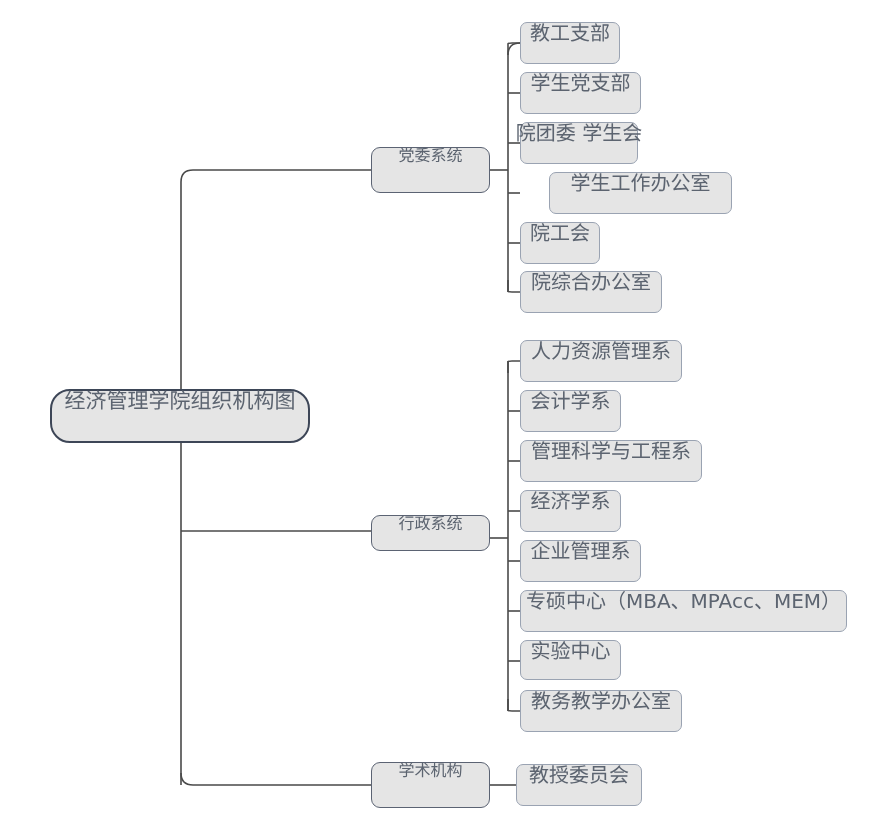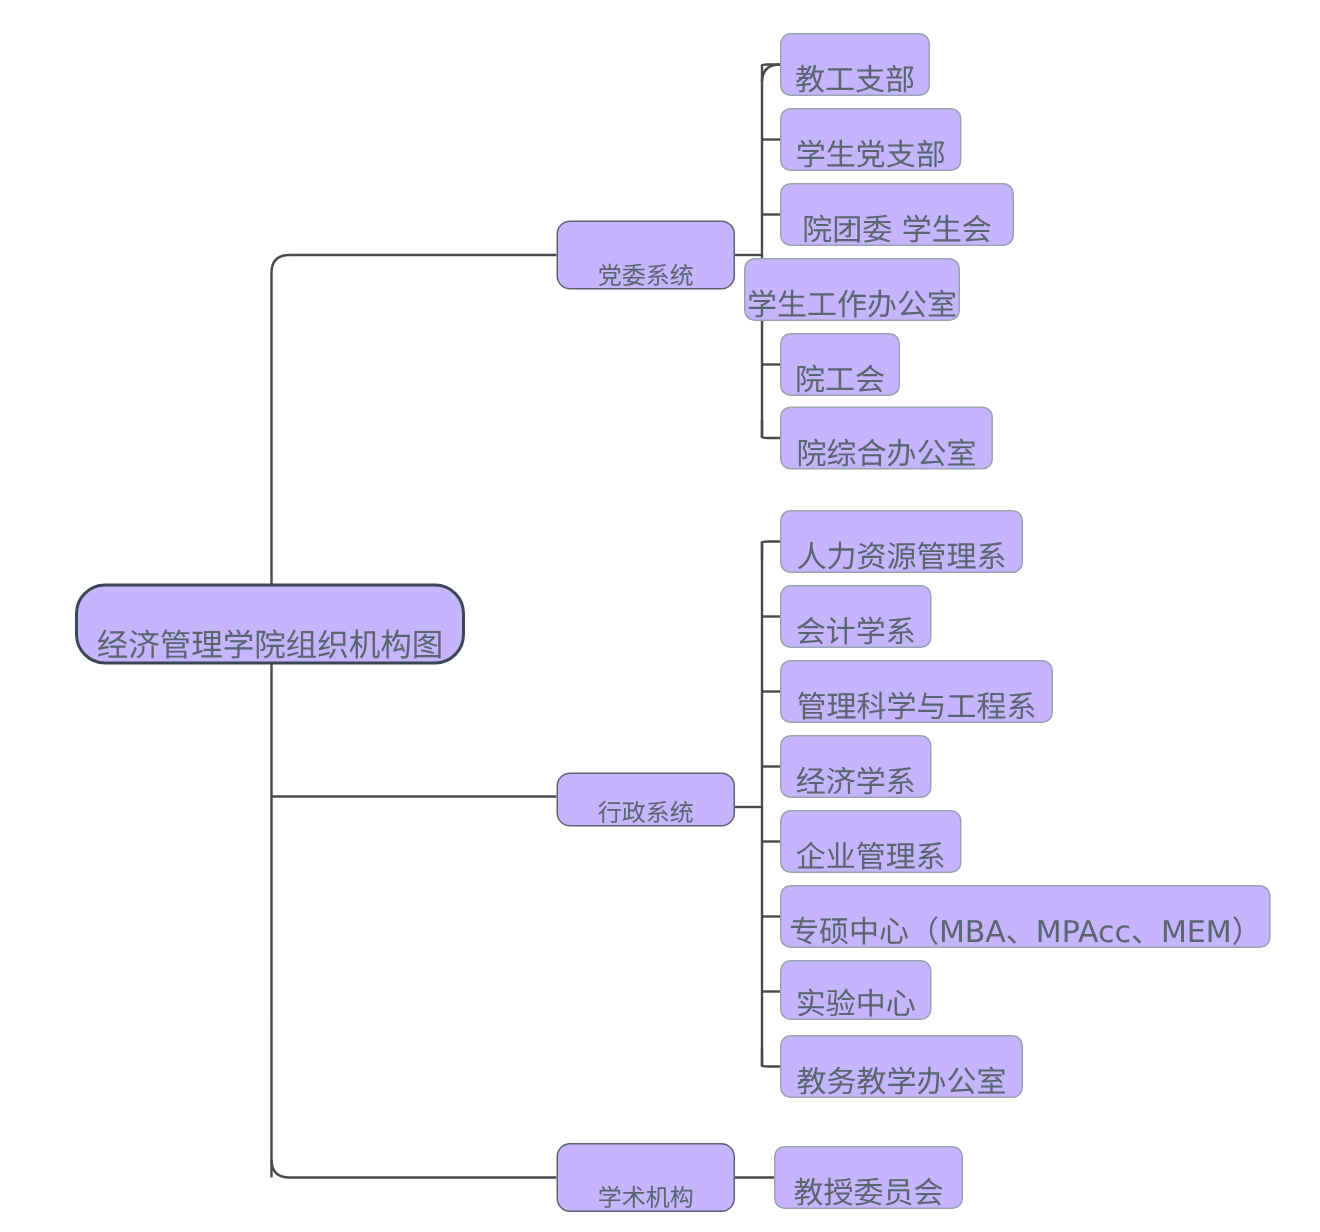--- a/index.html
+++ b/index.html
@@ -23,23 +23,23 @@
     left: 0;
     top: 0;
     width: 880px;
     height: 821px;
     pointer-events: none;
   }
   .node {
     position: absolute;
     box-sizing: border-box;
     display: flex;
-    align-items: flex-end;
+    align-items: flex-start;
     justify-content: center;
-    background: #c4b5fd;
+    background: #e5e5e5;
     white-space: nowrap;
   }
   .node-label {
     display: block;
     line-height: 1;
   }
   
   .node.root {
     border: 2px solid #3d4657;
     border-radius: 20px;
@@ -118,25 +118,25 @@
   </div>
 
   <div class="node leaf" style="left:520px; top:22px; width:100px; height:42px;">
     <span class="node-label">教工支部</span>
   </div>
 
   <div class="node leaf" style="left:520px; top:72px; width:121px; height:42px;">
     <span class="node-label">学生党支部</span>
   </div>
 
-  <div class="node leaf" style="left:520px; top:122px; width:156px; height:42px;">
+  <div class="node leaf" style="left:520px; top:122px; width:118px; height:42px;">
     <span class="node-label">院团委 学生会</span>
   </div>
 
-  <div class="node leaf" style="left:496px; top:172px; width:144px; height:42px;">
+  <div class="node leaf" style="left:549px; top:172px; width:183px; height:42px;">
     <span class="node-label">学生工作办公室</span>
   </div>
 
   <div class="node leaf" style="left:520px; top:222px; width:80px; height:42px;">
     <span class="node-label">院工会</span>
   </div>
 
   <div class="node leaf" style="left:520px; top:271px; width:142px; height:42px;">
     <span class="node-label">院综合办公室</span>
   </div>

